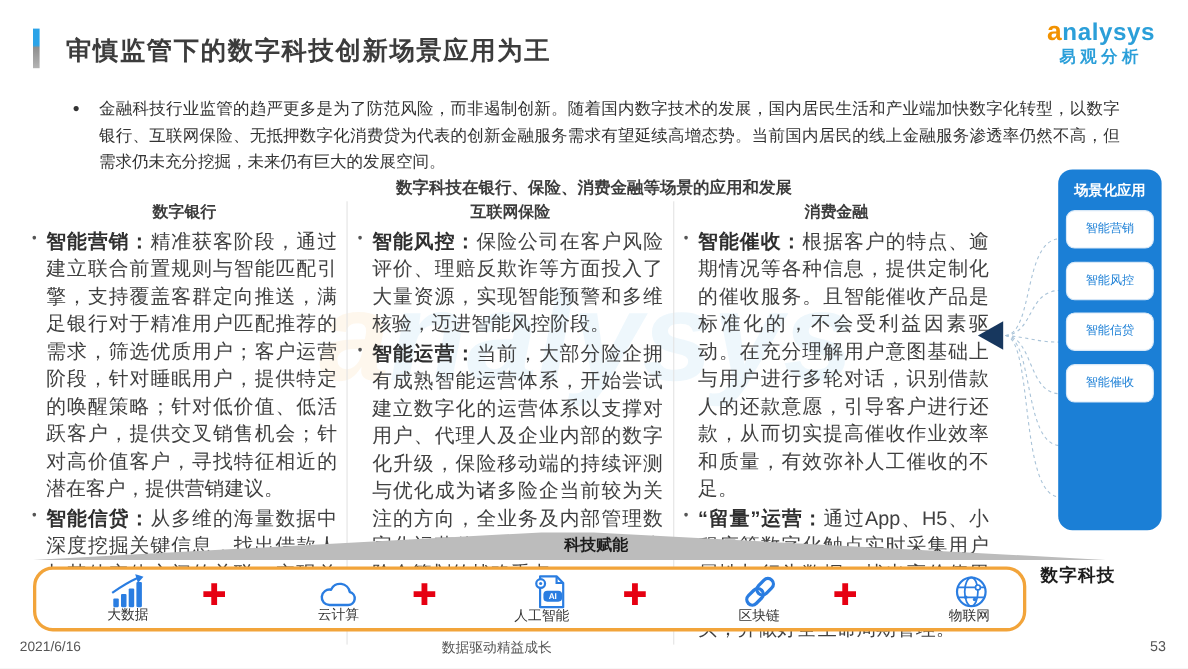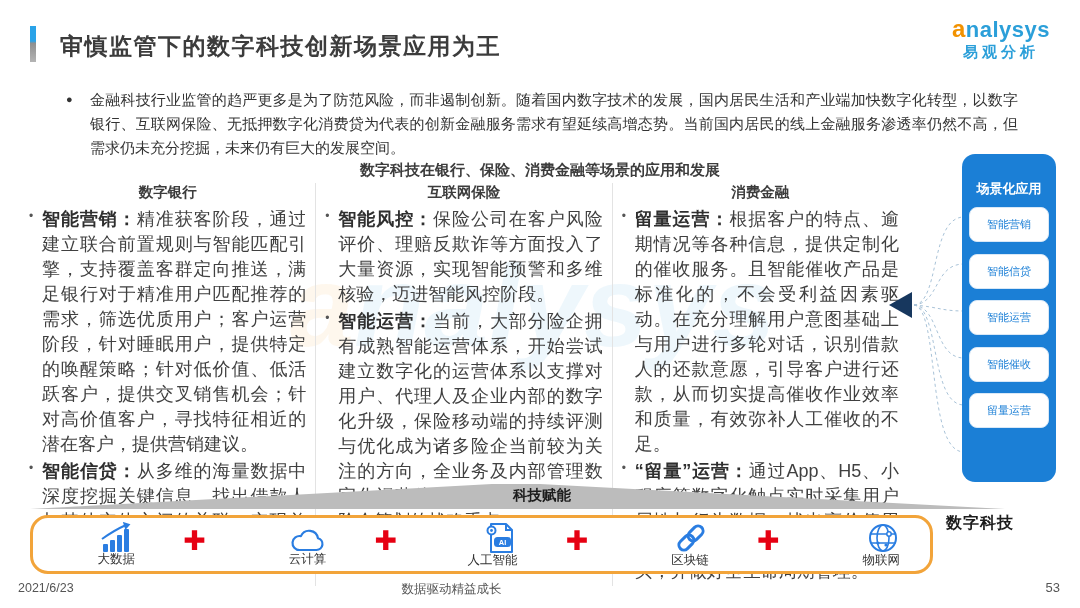--- a/index.html
+++ b/index.html
@@ -38,21 +38,21 @@
   
   .watermark { position:absolute; left:290px; top:240px; font-size:115px; font-weight:bold;
     font-style:italic; color:rgba(242,155,29,0.08); pointer-events:none; white-space:nowrap; }
   .watermark b { color:rgba(43,159,217,0.08); }
 
   
   .fan { position:absolute; left:878px; top:175px; }
 
   
   .sidebar { position:absolute; left:962px; top:154px; width:94px; height:328px;
-    background:#1b7fd6; border-radius:13px; box-sizing:border-box; padding:26px 7px 7px; }
+    background:#1b7fd6; border-radius:13px; box-sizing:border-box; padding:10px 7px 7px; }
   .sidebar-title { color:#fff; font-weight:bold; font-size:13px; text-align:center; margin-bottom:9px; }
   .sbtn { background:#fff; border-radius:8px; height:33px; line-height:33px; text-align:center;
     color:#1b7fd6; font-size:11px; font-weight:normal; margin-bottom:11.5px; cursor:pointer;
     border:1px solid #d8e8f7; }
   .sbtn:last-child { margin-bottom:0; }
 
   
   .tri { position:absolute; left:0; top:481px; }
   .banner-label { position:absolute; left:484px; top:486px; width:116px; text-align:center;
     font-size:14.5px; font-weight:bold; color:#1c1c1c; }
@@ -121,21 +121,21 @@
       <div class="item">
         <span class="bullet">•</span>
         <span class="itext"><span class="kw">智能运营：</span><span>当前，大部分险企拥有成熟智能运营体系，开始尝试建立数字化的运营体系以支撑对用户、代理人及企业内部的数字化升级，保险移动端的持续评测与优化成为诸多险企当前较为关注的方向，全业务及内部管理数字化运营体系的搭建也逐渐成为险企筹划的战略重点。</span></span>
       </div>
     </div>
 
     <div class="col">
       <div class="col-header">消费金融</div>
       <div class="item">
         <span class="bullet">•</span>
-        <span class="itext"><span class="kw">留量运营：</span><span>根据客户的特点、逾期情况等各种信息，提供定制化的催收服务。且智能催收产品是标准化的，不会受利益因素驱动。在充分理解用户意图基础上与用户进行多轮对话，识别借款人的还款意愿，引导客户进行还款，从而切实提高催收作业效率和质量，有效弥补人工催收的不足。</span></span>
+        <span class="itext"><span class="kw">智能催收：</span><span>根据客户的特点、逾期情况等各种信息，提供定制化的催收服务。且智能催收产品是标准化的，不会受利益因素驱动。在充分理解用户意图基础上与用户进行多轮对话，识别借款人的还款意愿，引导客户进行还款，从而切实提高催收作业效率和质量，有效弥补人工催收的不足。</span></span>
       </div>
       <div class="item">
         <span class="bullet">•</span>
         <span class="itext"><span class="kw">“留量”运营：</span><span>通过App、H5、小程序等数字化触点实时采集用户属性与行为数据，找出高价值用户，洞察出核心用户为什么购买，并做好全生命周期管理。</span></span>
       </div>
     </div>
   </div>
 
   <svg class="fan" width="86" height="305" viewBox="0 0 86 305">
     <g fill="none" stroke="#a9c3d8" stroke-width="1" stroke-dasharray="3,3">
@@ -145,24 +145,23 @@
       <path d="M36,130 C62,132 56,183 86,183"></path>
       <path d="M36,130 C62,132 52,230 86,230"></path>
       <path d="M36,130 C62,134 48,277 86,277"></path>
     </g>
     <polygon points="34,117 34,143 11,130" fill="#17375e"></polygon>
   </svg>
 
   <div class="sidebar">
     <div class="sidebar-title">场景化应用</div>
     <div class="sbtn">智能营销</div>
+    <div class="sbtn">智能风控</div>
     <div class="sbtn">智能信贷</div>
-    <div class="sbtn">智能运营</div>
     <div class="sbtn">智能催收</div>
-    <div class="sbtn">留量运营</div>
   </div>
 
   <svg class="tri" width="1080" height="32" viewBox="0 0 1080 32">
     <polygon points="30,28 492,3 540,3 1005,28" fill="#bcbcbc"></polygon>
   </svg>
   <div class="banner-label">科技赋能</div>
 
   <div class="tech-bar">
 
     <div class="tech-item">
@@ -226,16 +225,16 @@
         <circle cx="20" cy="24" r="1.6" fill="#2a7de1"></circle>
       </svg>
       <div class="tech-label">物联网</div>
     </div>
 
   </div>
 
   <div class="tech-name">数字科技</div>
 
   <div class="footer-slogan">数据驱动精益成长</div>
-  <div class="footer-date">2021/6/23</div>
+  <div class="footer-date">2021/6/16</div>
   <div class="footer-page">53</div>
 
 </div>
 
 </body></html>

